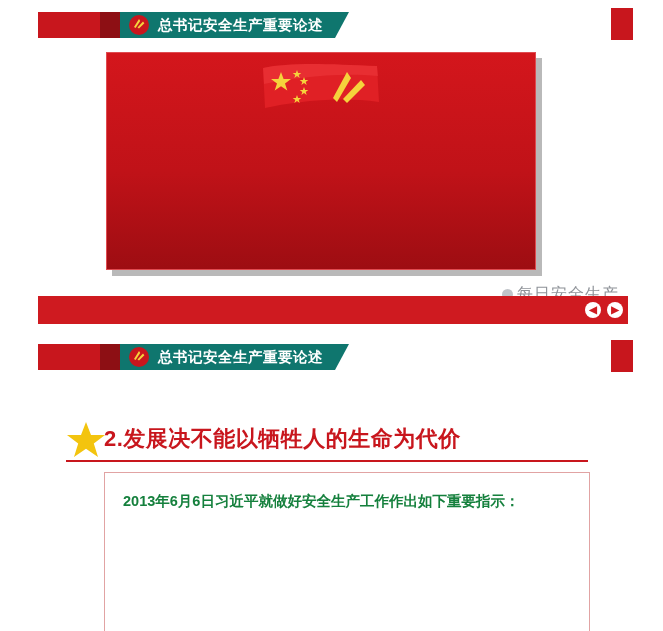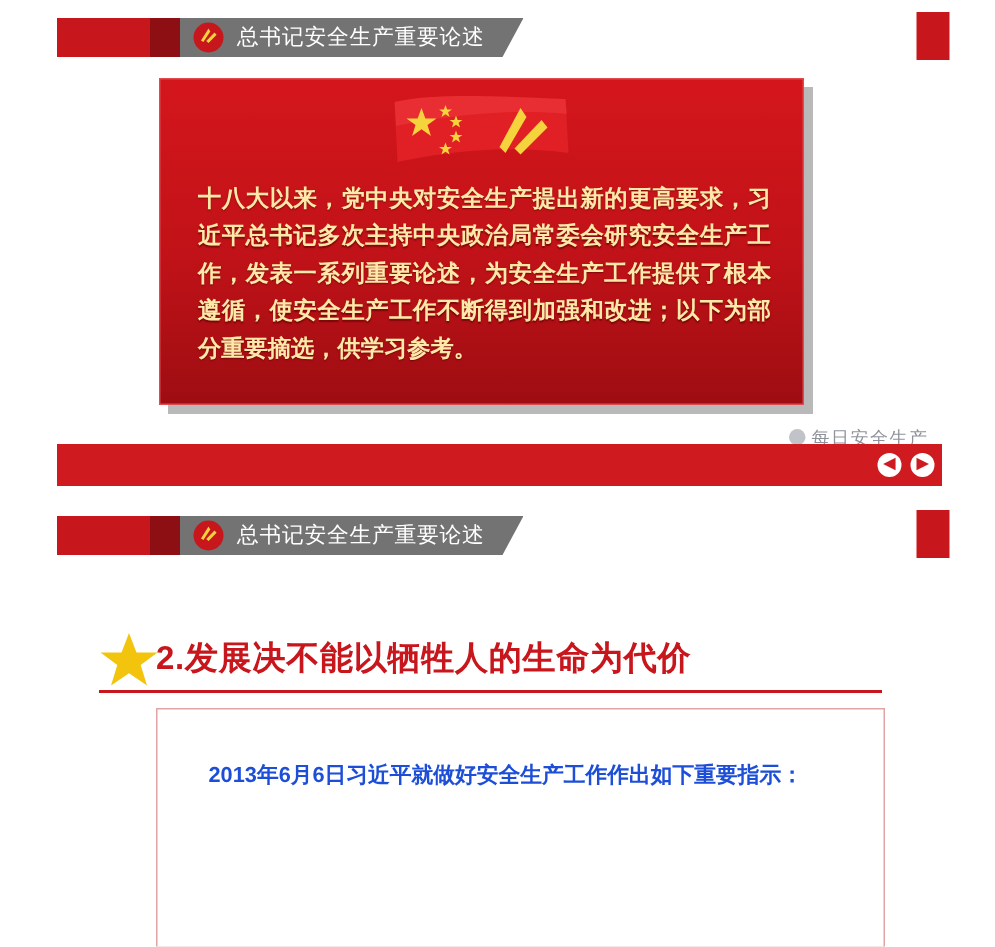--- a/index.html
+++ b/index.html
@@ -41,26 +41,26 @@
     top: 12px;
     width: 20px;
     height: 26px;
     background: #8d0f14;
   }
   .hdr-title-bar {
     position: absolute;
     left: 120px;
     top: 12px;
     height: 26px;
-    background: #737373;
+    background: #0f766e;
     padding-left: 38px;
     padding-right: 26px;
     color: #ffffff;
     font-size: 14.5px;
-    font-weight: normal;
+    font-weight: bold;
     line-height: 26px;
     letter-spacing: 0.5px;
     white-space: nowrap;
     clip-path: polygon(0 0, 100% 0, calc(100% - 14px) 100%, 0 100%);
   }
   .hdr-emblem {
     position: absolute;
     left: 128px;
     top: 14px;
     width: 22px;
@@ -125,21 +125,21 @@
     top: 296px;
     width: 590px;
     height: 28px;
     background: #cf1a20;
   }
   .footer-brand {
     position: absolute;
     right: 44px;
     top: 284px;
     color: #8f9399;
-    font-size: 12px;
+    font-size: 16px;
     letter-spacing: 1px;
     white-space: nowrap;
   }
   .footer-brand .dot {
     display: inline-block;
     width: 11px;
     height: 11px;
     border-radius: 50%;
     background: #c0c4c9;
     margin-right: 4px;
@@ -201,22 +201,22 @@
     left: 104px;
     top: 140px;
     width: 486px;
     min-height: 160px;
     border: 1px solid #e1a3a3;
     background: #ffffff;
     padding: 16px 18px 18px 18px;
     box-sizing: border-box;
   }
   .body-box p {
-    margin: 16px;
-    color: #1d4ed8;
+    margin: 0;
+    color: #15803d;
     font-size: 14.5px;
     line-height: 25px;
     text-align: justify;
     font-weight: bold;
   }
   .body-box p.indent {
     text-indent: 2em;
     margin-top: 14px;
     font-weight: normal;
   }
@@ -262,21 +262,20 @@
           <polygon points="45,15 46.1,18 49.3,18 46.7,19.9 47.7,23 45,21.1 42.3,23 43.3,19.9 40.7,18 43.9,18"></polygon>
           <polygon points="45,25 46.1,28 49.3,28 46.7,29.9 47.7,33 45,31.1 42.3,33 43.3,29.9 40.7,28 43.9,28"></polygon>
           <polygon points="38,33 39.1,36 42.3,36 39.7,37.9 40.7,41 38,39.1 35.3,41 36.3,37.9 33.7,36 36.9,36"></polygon>
         </g>
         <g fill="#f5d33c">
           <path d="M74 36 L88 10 L92 16 L78 40 Z"></path>
           <path d="M84 37 L102 18 L106 23 L88 41 Z"></path>
         </g>
       </svg>
     </div>
-    <div class="panel-text">十八大以来，党中央对安全生产提出新的更高要求，习近平总书记多次主持中央政治局常委会研究安全生产工作，发表一系列重要论述，为安全生产工作提供了根本遵循，使安全生产工作不断得到加强和改进；以下为部分重要摘选，供学习参考。</div>
   </div>
 
   <div class="footer-brand">
     <span class="dot"></span><span>每日安全生产</span>
   </div>
   <div class="footer-strip"></div>
   <div class="footer-arrows">
     <div class="arrow">◀</div>
     <div class="arrow">▶</div>
   </div>

